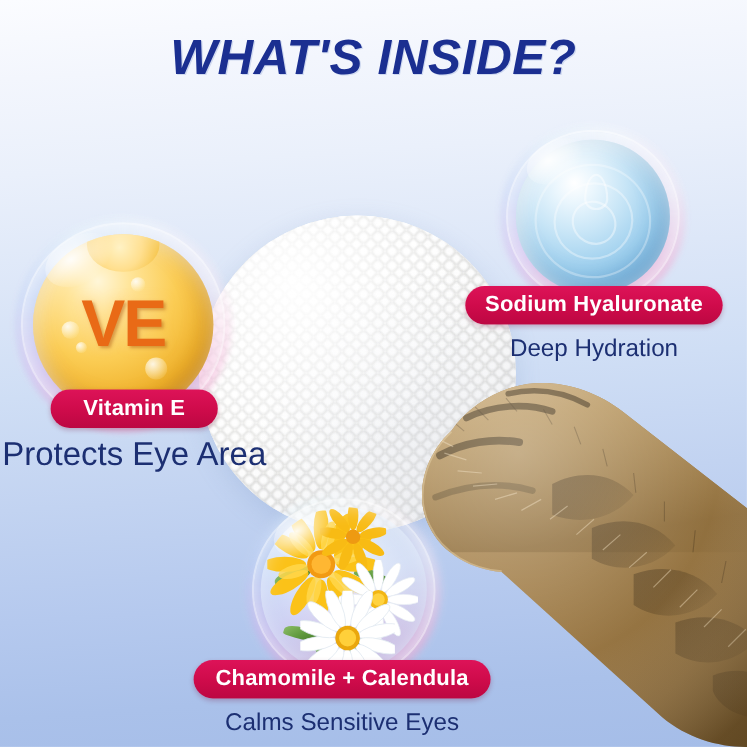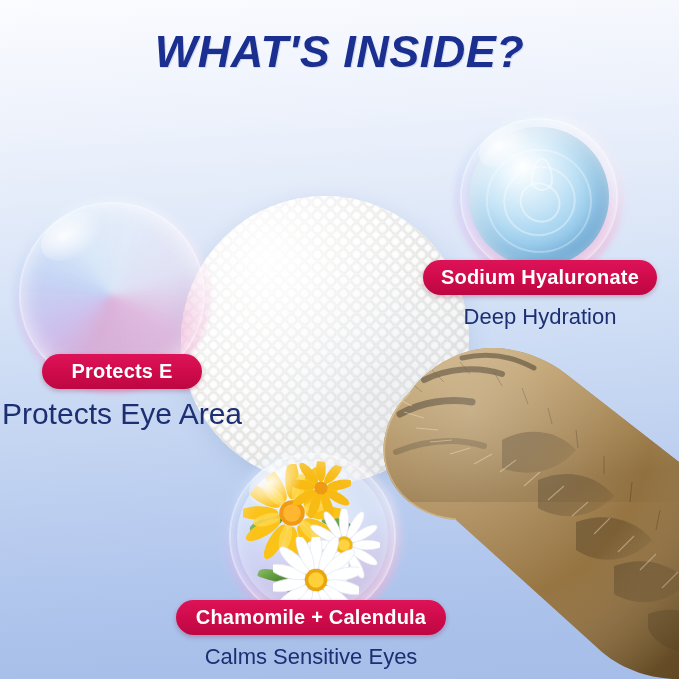--- a/index.html
+++ b/index.html
@@ -245,20 +245,27 @@
 <body>
 
 <div id="poster">
 
   <div class="title">WHAT'S INSIDE?</div>
 
   <div class="cotton-pad"></div>
 
   <div class="bubble" id="bubble-vitamin-e">
     <div class="rim"></div>
+    <div class="core">
+      <div class="oil-drop" style="left:16%;top:48%;width:16px;height:16px;"></div>
+      <div class="oil-drop" style="left:24%;top:60%;width:10px;height:10px;"></div>
+      <div class="oil-drop" style="left:62%;top:68%;width:20px;height:20px;"></div>
+      <div class="oil-drop" style="left:54%;top:24%;width:13px;height:13px;"></div>
+      <div class="ve-text">VE</div>
+    </div>
     <div class="rim2"></div>
     <div class="gloss"></div>
   </div>
 
   <div class="bubble" id="bubble-sodium">
     <div class="rim"></div>
     <div class="core">
       <div class="water-swirl" style="left:12%;top:16%;width:76%;height:74%;transform:rotate(12deg);opacity:.55;"></div>
       <div class="water-swirl" style="left:24%;top:28%;width:52%;height:50%;transform:rotate(-22deg);opacity:.65;"></div>
       <div class="water-swirl" style="left:36%;top:40%;width:30%;height:28%;transform:rotate(40deg);opacity:.75;"></div>
@@ -432,21 +439,21 @@
 
       <rect x="0" y="0" width="340" height="360" fill="url(#pawShade)"></rect>
     </g>
 
     <g clip-path="url(#pawClip)" opacity="0.8">
       <path d="M58,70 C34,92 24,128 38,156 C50,182 78,196 104,198" fill="none" stroke="#e7d3ac" stroke-width="3" opacity="0.6"></path>
     </g>
   </svg>
 
   <div class="label-group" id="label-vitamin-e">
-    <span class="badge">Protects E</span>
+    <span class="badge">Vitamin E</span>
     <span class="sub">Protects Eye Area</span>
   </div>
 
   <div class="label-group" id="label-sodium">
     <span class="badge">Sodium Hyaluronate</span>
     <span class="sub">Deep Hydration</span>
   </div>
 
   <div class="label-group" id="label-chamomile">
     <span class="badge">Chamomile + Calendula</span>

